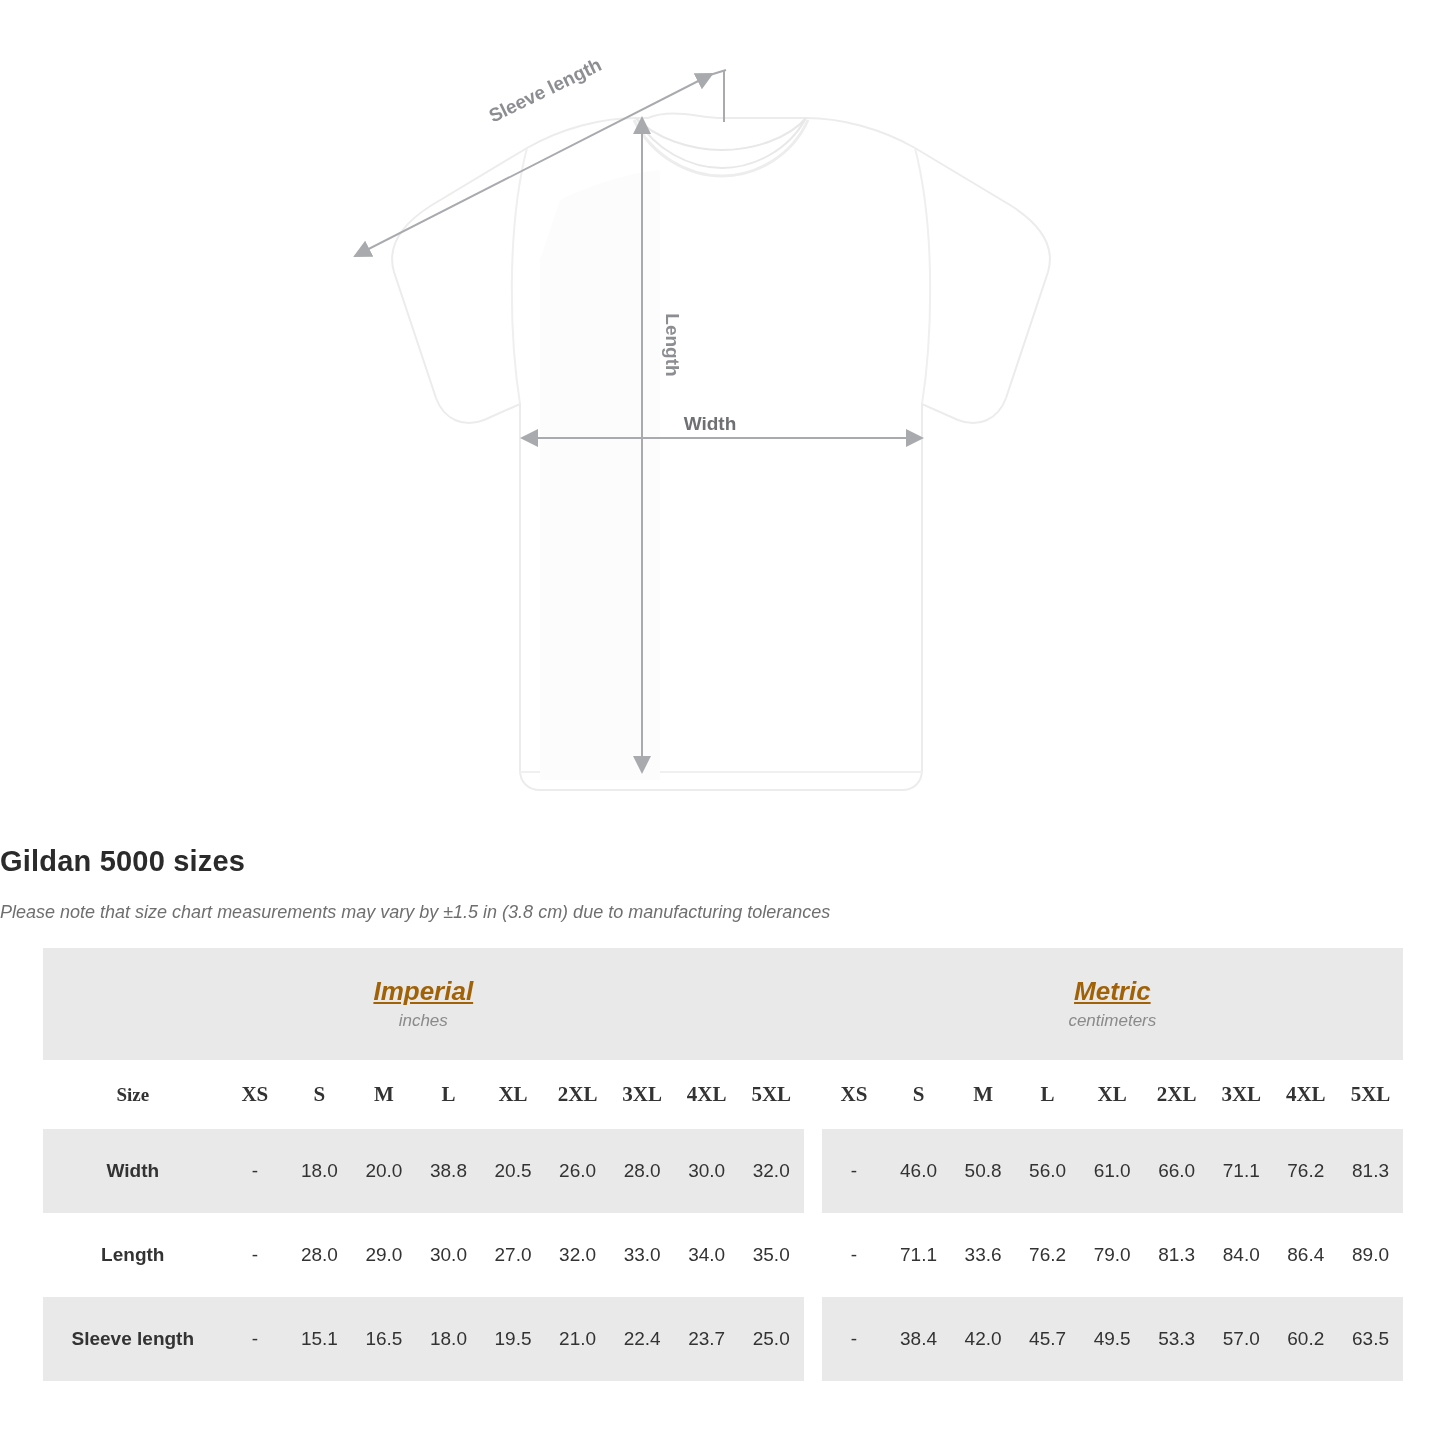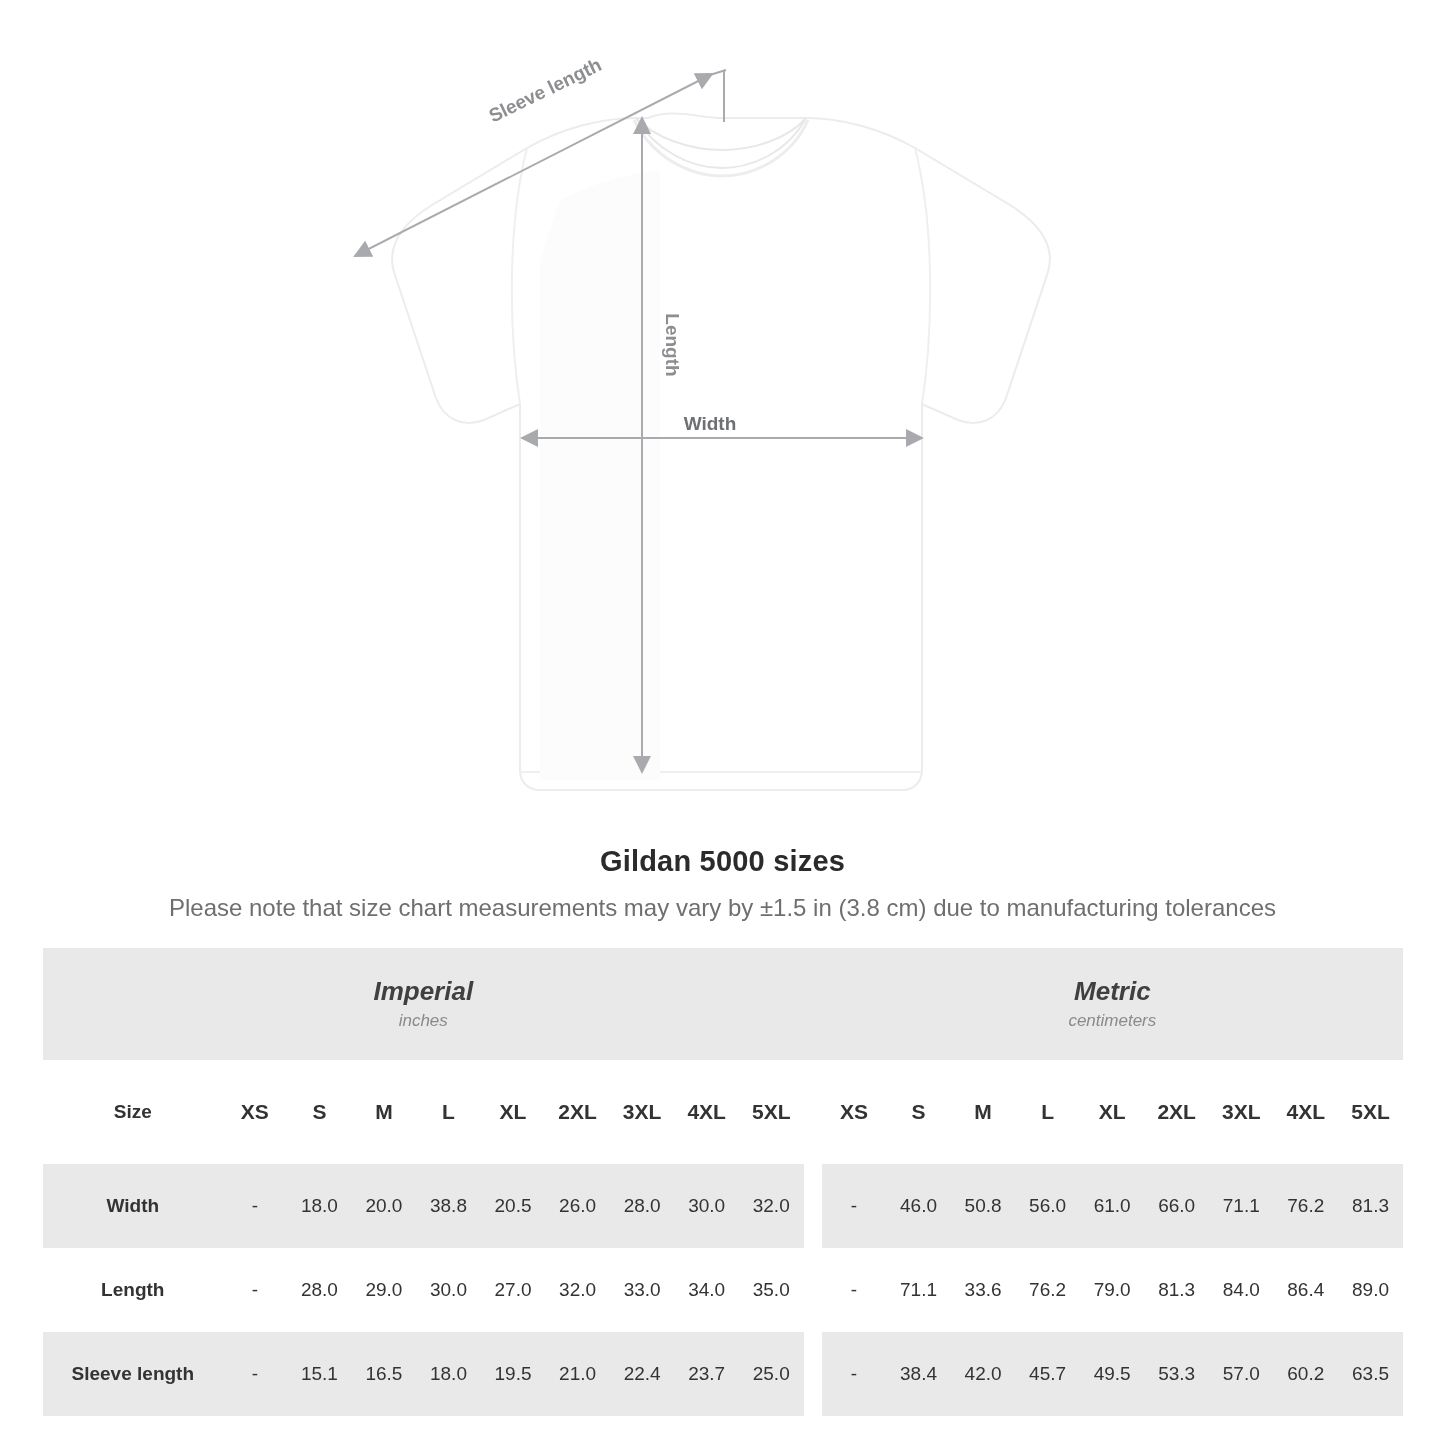--- a/index.html
+++ b/index.html
@@ -22,32 +22,32 @@
     left: 0; top: 0;
     width: 1445px; height: 830px;
   }
   #illustration svg { display: block; }
 
   
   #title-block {
     position: absolute;
     left: 0; top: 845px;
     width: 1445px;
-    text-align: center;
   }
   #chart-title {
     font-size: 29px;
     font-weight: bold;
     color: #2b2b2b;
     letter-spacing: 0.2px;
     margin: 0;
   }
   #chart-note {
-    margin-top: 16px;
-    font-size: 24px;
+    margin-top: 24px;
+    font-size: 18px;
+    font-style: italic;
     color: #6f6f6f;
   }
 
   
   #table-wrap {
     position: absolute;
     left: 43px; top: 948px;
     width: 1360px;
   }
   table.size-table {
@@ -62,32 +62,33 @@
     vertical-align: middle;
   }
   .unit-head {
     height: 112px;
     background: #e9e9e9;
   }
   .unit-head .u-name {
     font-size: 26px;
     font-style: italic;
     font-weight: bold;
-    color: #404040;
+    color: #a16207;
     line-height: 1.15;
+    text-decoration: underline;
   }
   .unit-head .u-sub {
     font-size: 17px;
     font-style: italic;
     color: #8a8a8a;
     margin-top: 5px;
   }
   .spacer-col { width: 18px; background: #ffffff; }
 
-  tr.head-row td { height: 104px; }
+  tr.head-row td { height: 69px; font-family: Liberation Serif, serif; }
   tr.head-row .rowlabel {
     font-size: 19px;
     font-weight: bold;
     color: #333333;
     background: #ffffff;
   }
   tr.head-row .cell {
     font-size: 21px;
     font-weight: bold;
     color: #333333;

